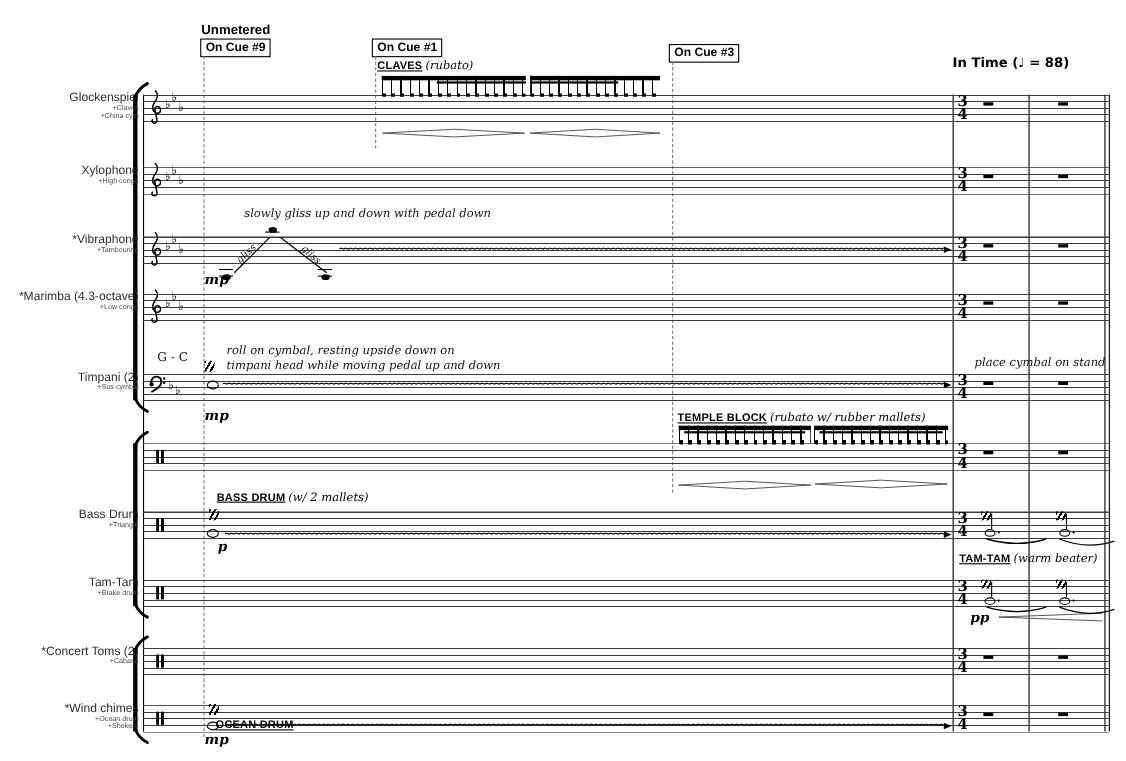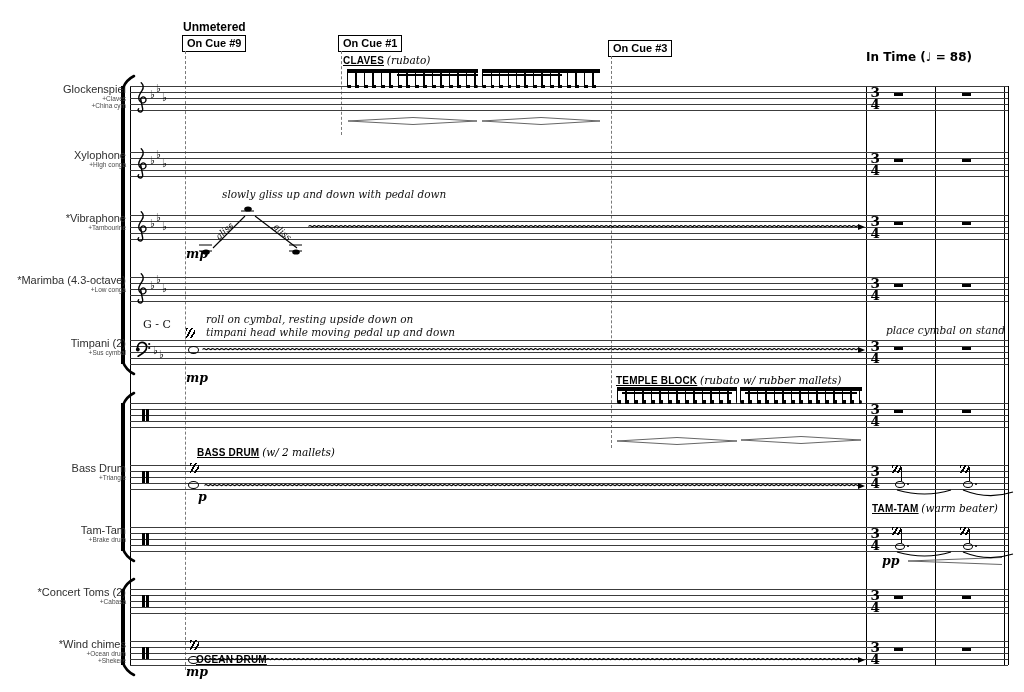--- a/index.html
+++ b/index.html
@@ -154,21 +154,21 @@
         <use href="#treble"></use>
       </svg>
     <span class="flat" style="left:150px;top:3px;">♭</span>
     <span class="flat" style="left:156px;top:-3px;">♭</span>
     <span class="flat" style="left:162px;top:6px;">♭</span>
     <div class="tsig" style="left:868px;top:0;"><span>3</span><br><span>4</span></div>
     <div class="rest" style="left:894px;top:6.5px;"></div>
     <div class="rest" style="left:962px;top:6.5px;"></div>
   </div>
 
-  <div class="row" style="top:277px;">
+  <div class="row" style="top:267px;">
     <div class="label">
       <div class="iname">*Marimba (4.3-octave)</div>
       <div class="isub">+Low conga</div>
     </div>
     <div class="staff"></div>
     <svg class="clefsvg" style="left:134px;top:-5px;" width="13" height="33">
         <use href="#treble"></use>
       </svg>
     <span class="flat" style="left:150px;top:3px;">♭</span>
     <span class="flat" style="left:156px;top:-3px;">♭</span>

